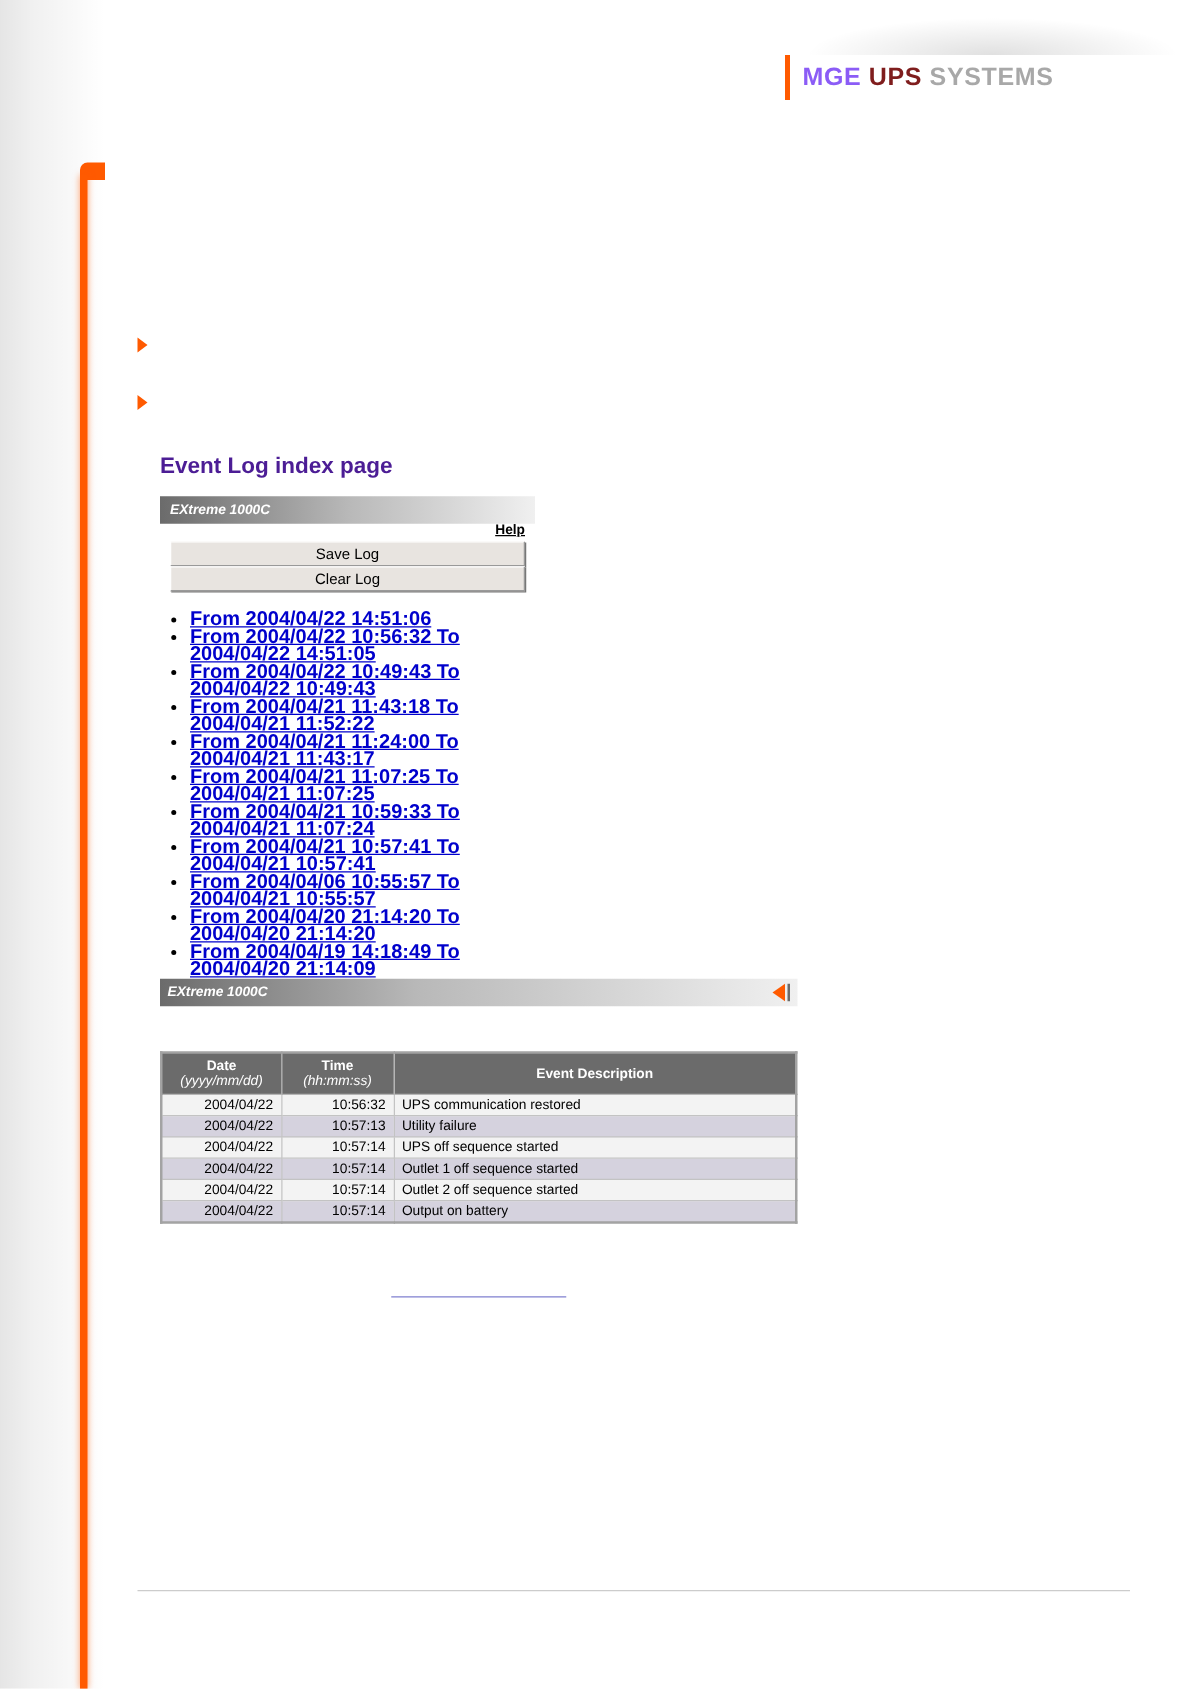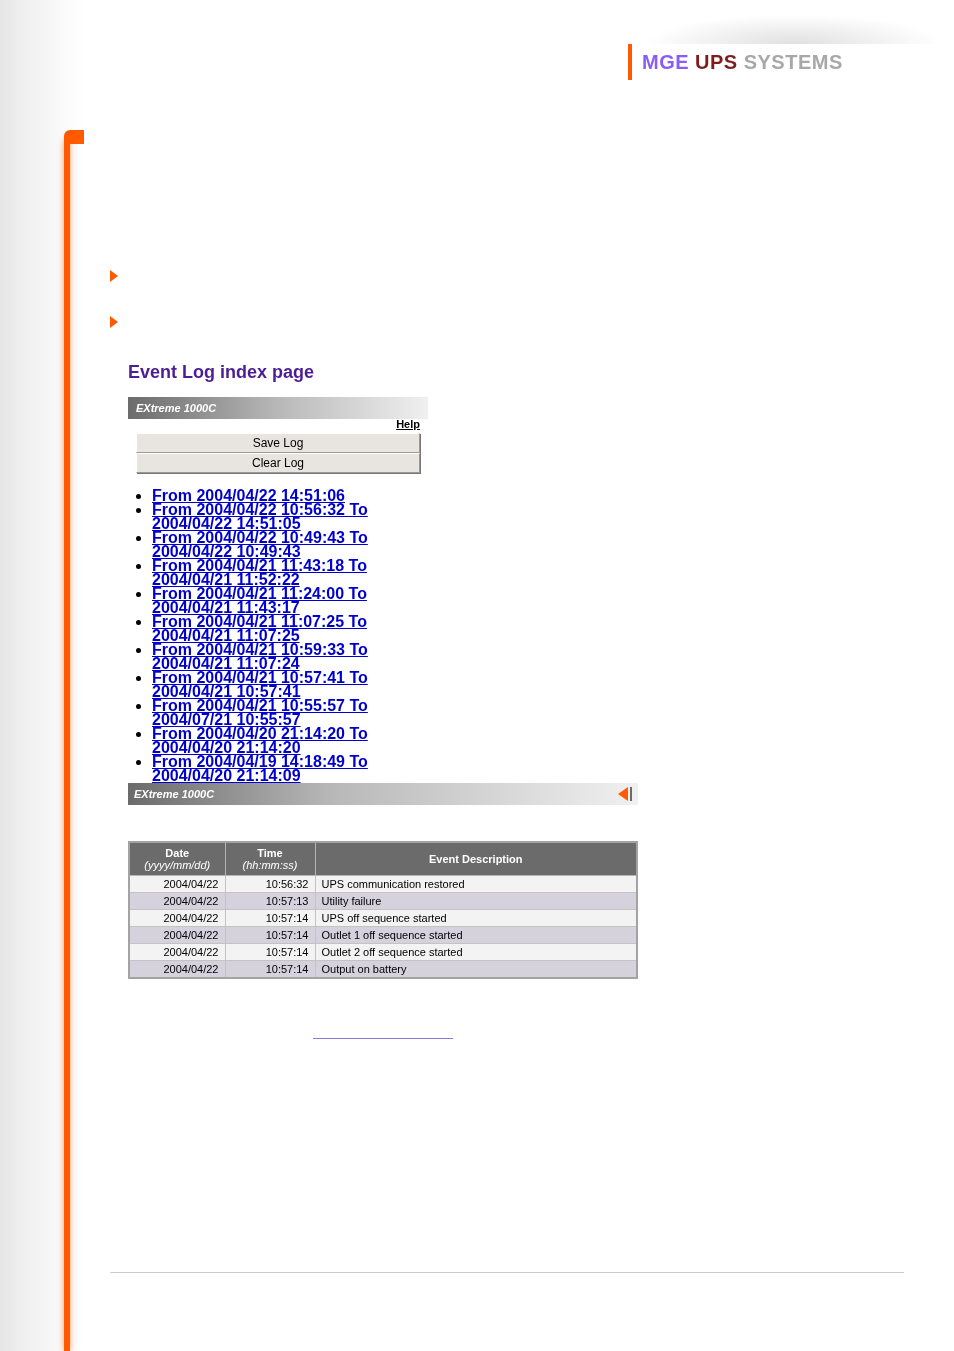--- a/index.html
+++ b/index.html
@@ -131,21 +131,21 @@
     <div class="log-links">
       <ul id="log-link-ul">
           <li><a href="#">From 2004/04/22 14:51:06</a></li>
           <li><a href="#">From 2004/04/22 10:56:32 To 2004/04/22 14:51:05</a></li>
           <li><a href="#">From 2004/04/22 10:49:43 To 2004/04/22 10:49:43</a></li>
           <li><a href="#">From 2004/04/21 11:43:18 To 2004/04/21 11:52:22</a></li>
           <li><a href="#">From 2004/04/21 11:24:00 To 2004/04/21 11:43:17</a></li>
           <li><a href="#">From 2004/04/21 11:07:25 To 2004/04/21 11:07:25</a></li>
           <li><a href="#">From 2004/04/21 10:59:33 To 2004/04/21 11:07:24</a></li>
           <li><a href="#">From 2004/04/21 10:57:41 To 2004/04/21 10:57:41</a></li>
-          <li><a href="#">From 2004/04/21 10:55:57 To 2004/07/21 10:55:57</a></li>
+          <li><a href="#">From 2004/04/06 10:55:57 To 2004/04/21 10:55:57</a></li>
           <li><a href="#">From 2004/04/20 21:14:20 To 2004/04/20 21:14:20</a></li>
           <li><a href="#">From 2004/04/19 14:18:49 To 2004/04/20 21:14:09</a></li>
         </ul>
     </div>
   </div>
 
 
   <div class="panel2">
     <div class="panel2-bar">
       <span>EXtreme 1000C</span>

